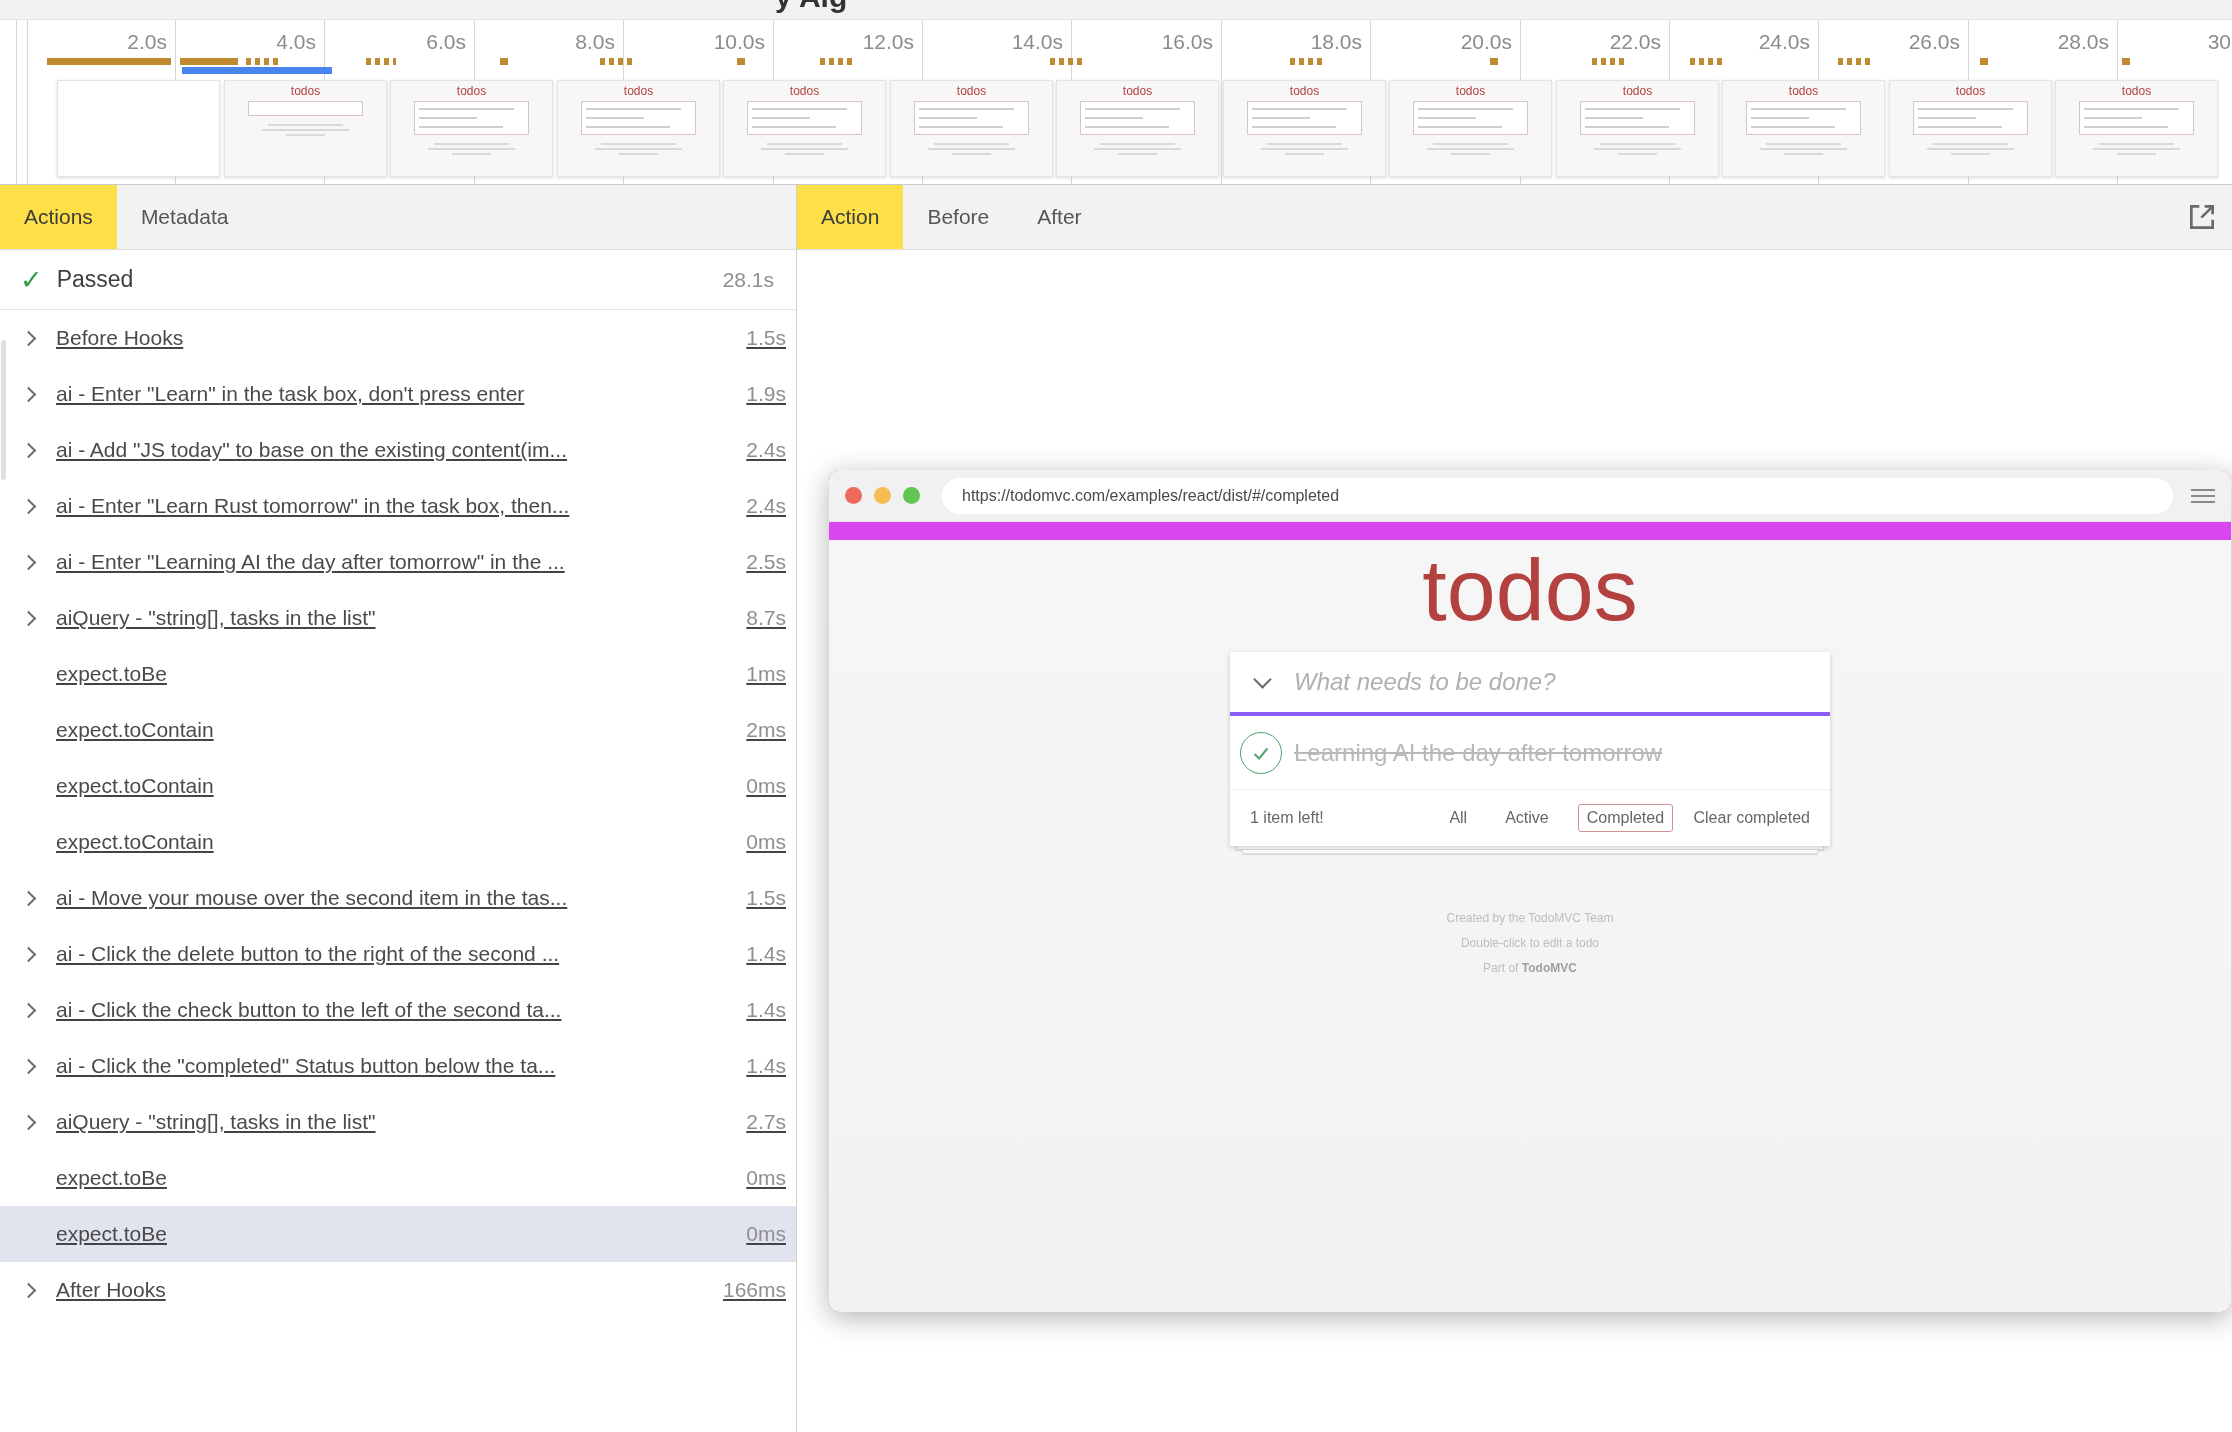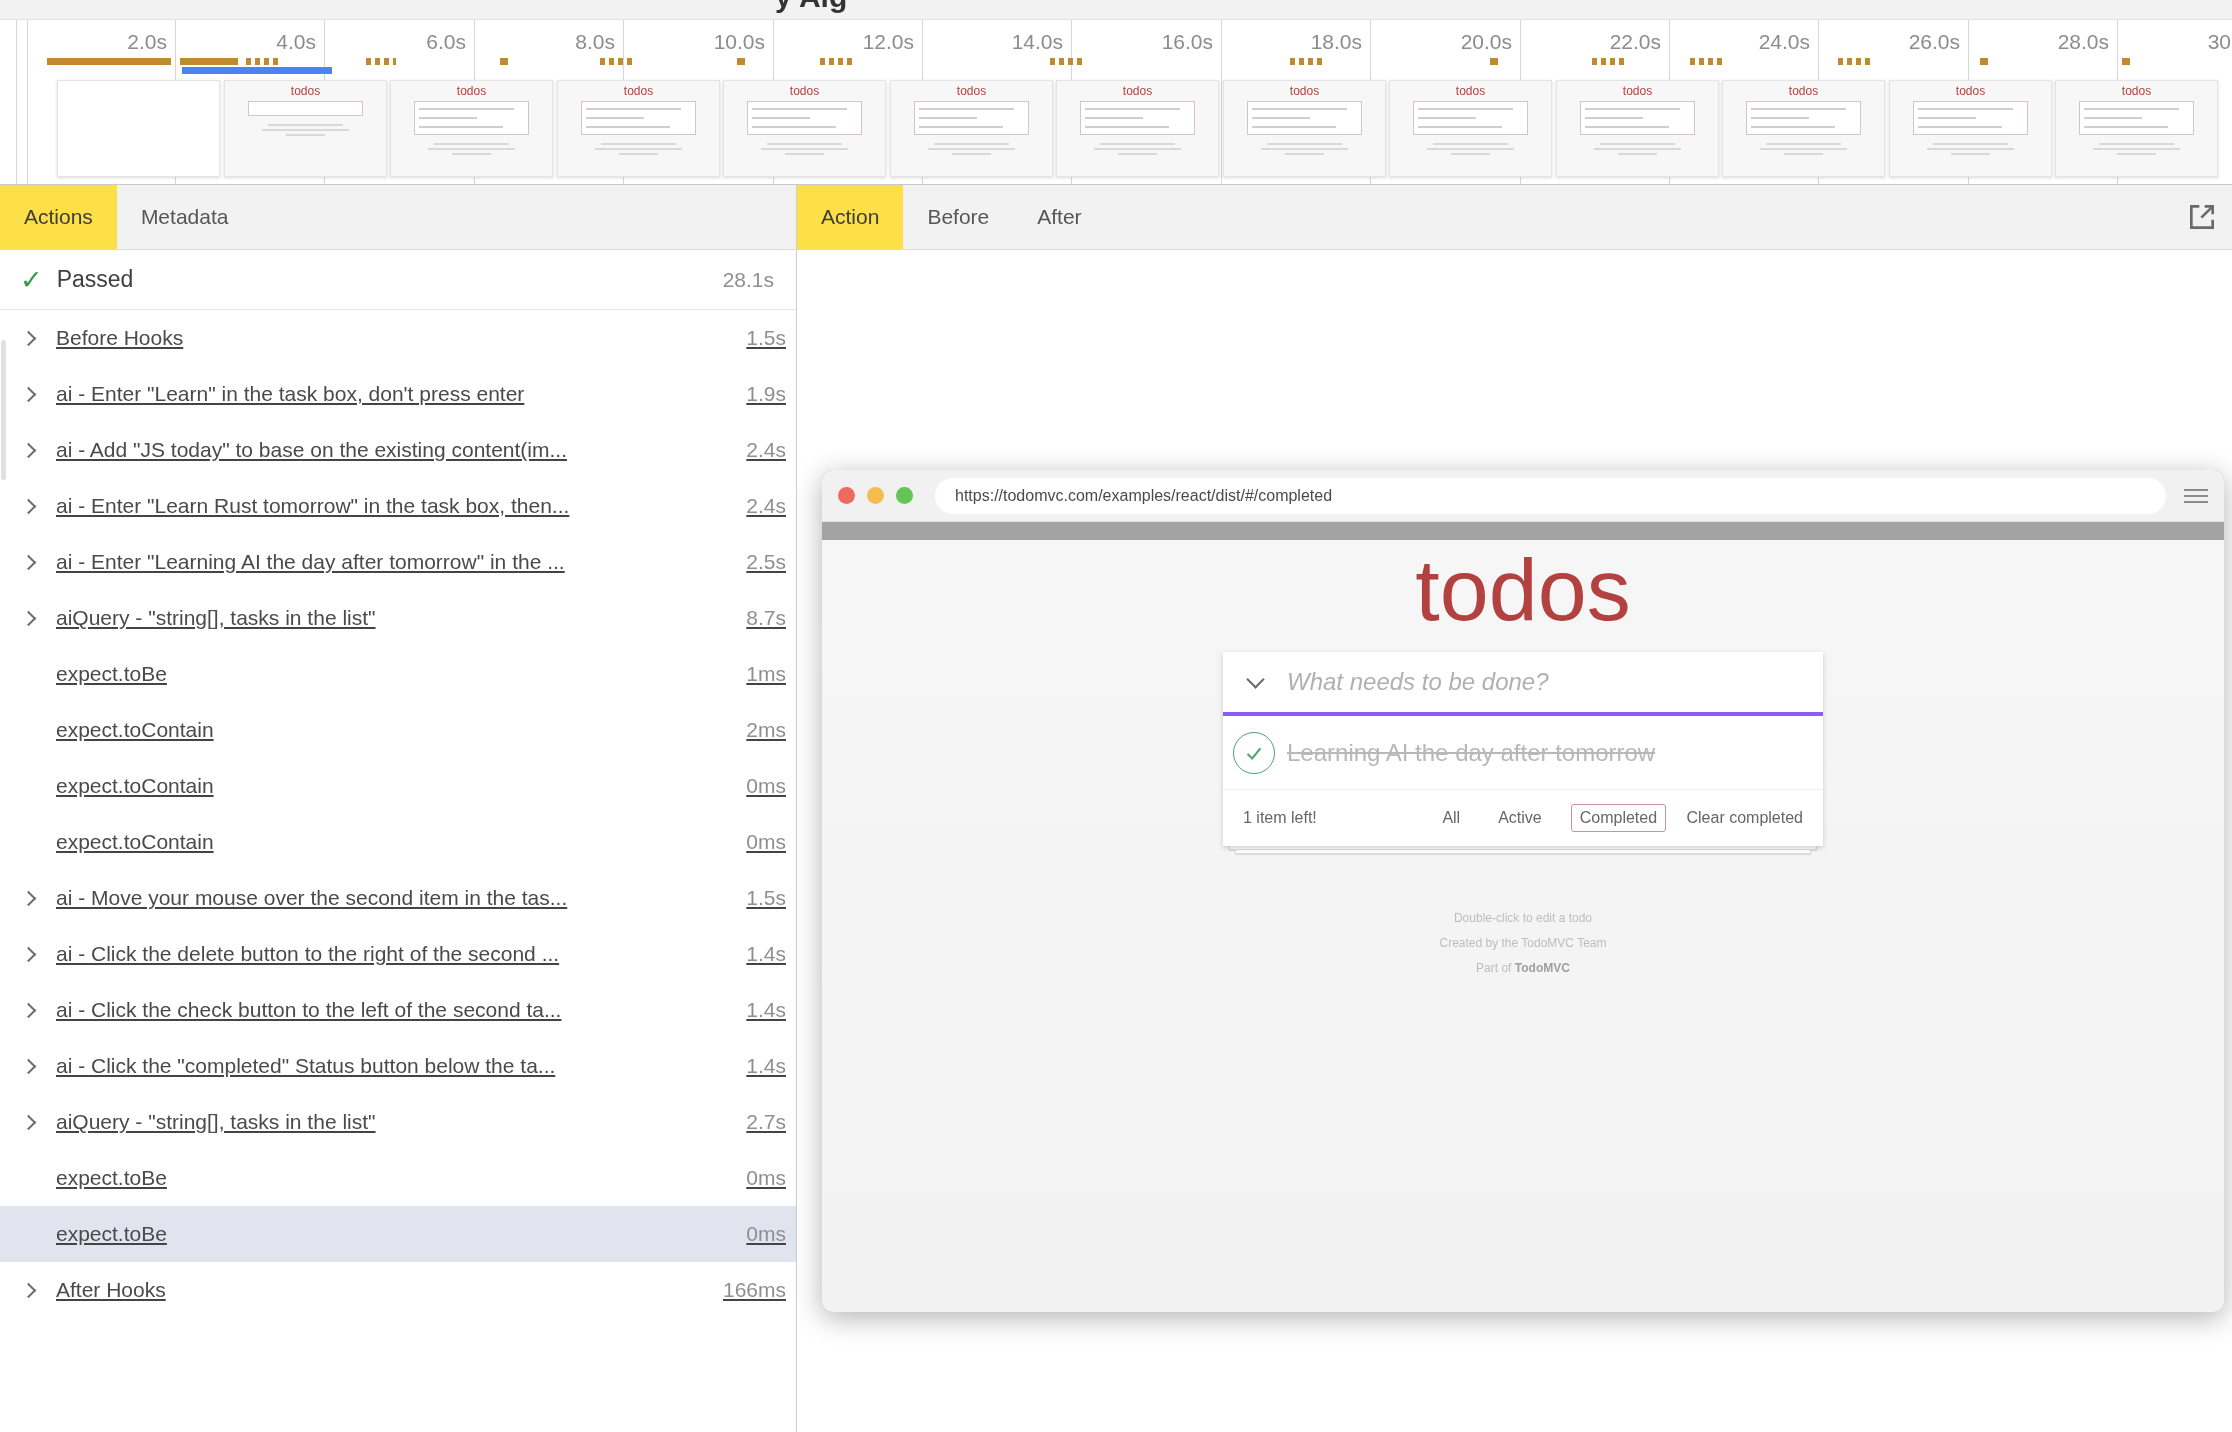--- a/index.html
+++ b/index.html
@@ -58,22 +58,22 @@
     transform:rotate(45deg);}
   .action-title{font-size:21px;color:#4a4a4a;white-space:nowrap;overflow:hidden;flex:1;}
   .action-duration{font-size:21px;color:#8f8f8f;margin-left:14px;}
   .scroll-thumb{position:absolute;left:1px;top:155px;width:5px;height:140px;background:#e0e0e0;border-radius:3px;}
 
   .external-btn{position:absolute;right:14px;top:16px;width:32px;height:32px;cursor:pointer;}
   .external-btn svg{width:32px;height:32px;stroke:#6a6a6a;fill:none;stroke-width:2;}
 
   
   .snapshot-area{position:relative;width:100%;height:calc(100% - 65px);background:#fff;}
-  .browser-window{position:absolute;left:25px;top:220px;width:1402px;height:842px;border-radius:10px;
-    box-shadow:0 6px 28px rgba(0,0,0,.3);background:#a3a3a3;overflow:hidden;}
+  .browser-window{position:absolute;left:32px;top:220px;width:1402px;height:842px;border-radius:10px;
+    box-shadow:0 6px 28px rgba(0,0,0,.3);background:#d946ef;overflow:hidden;}
   .chrome{height:52px;background:#f1f1f2;border-bottom:1px solid #e2e2e2;display:flex;align-items:center;padding:0 16px;}
   .traffic{display:flex;gap:12px;margin-right:22px;}
   .light{width:17px;height:17px;border-radius:50%;}
   .url-pill{flex:1;height:36px;background:#fff;border-radius:18px;display:flex;align-items:center;
     padding:0 20px;margin-right:18px;}
   .url-text{font-size:16px;color:#4a4a4a;white-space:nowrap;overflow:hidden;}
   .menu-icon{width:24px;display:flex;flex-direction:column;gap:4px;cursor:pointer;}
   .menu-icon i{display:block;height:2px;background:#8a8a8a;}
 
   .page{position:relative;height:790px;background:linear-gradient(#f6f6f6,#f2f2f2);}
@@ -509,22 +509,22 @@
                   <span class="filter">Active</span>
                   <span class="filter active">Completed</span>
                 </span>
                 <span class="clear-completed">Clear completed</span>
               </div>
             </div>
             <div class="sheet sheet1"></div>
             <div class="sheet sheet2"></div>
 
             <div class="app-info">
+              <div>Created by the TodoMVC Team</div>
               <div>Double-click to edit a todo</div>
-              <div>Created by the TodoMVC Team</div>
               <div>
                 <span>Part of </span><b>TodoMVC</b>
               </div>
             </div>
           </div>
         </div>
       </div>
     </div>
   </div>
 </div>

